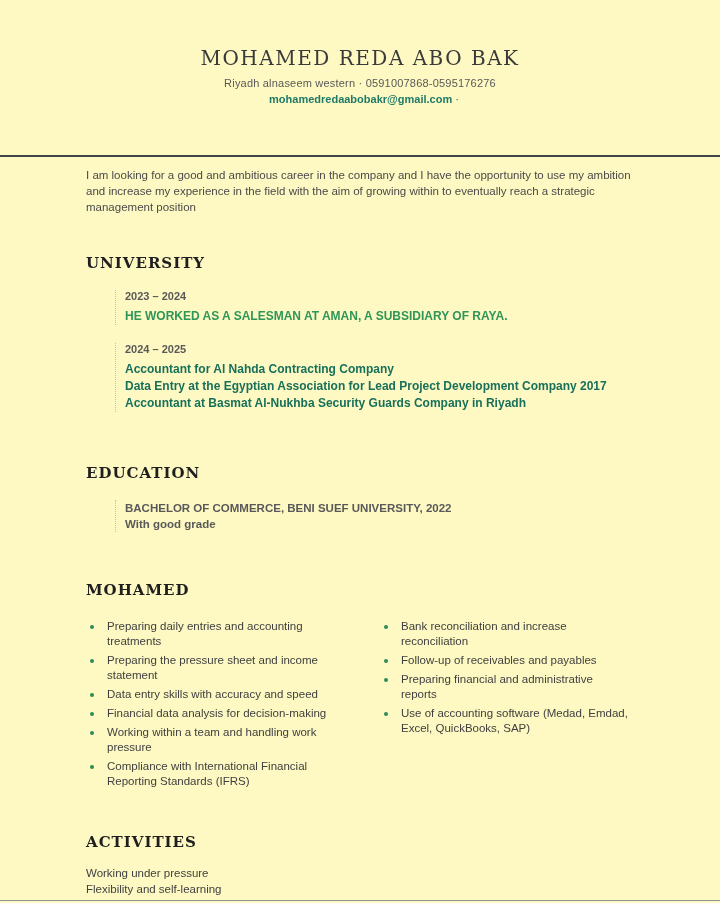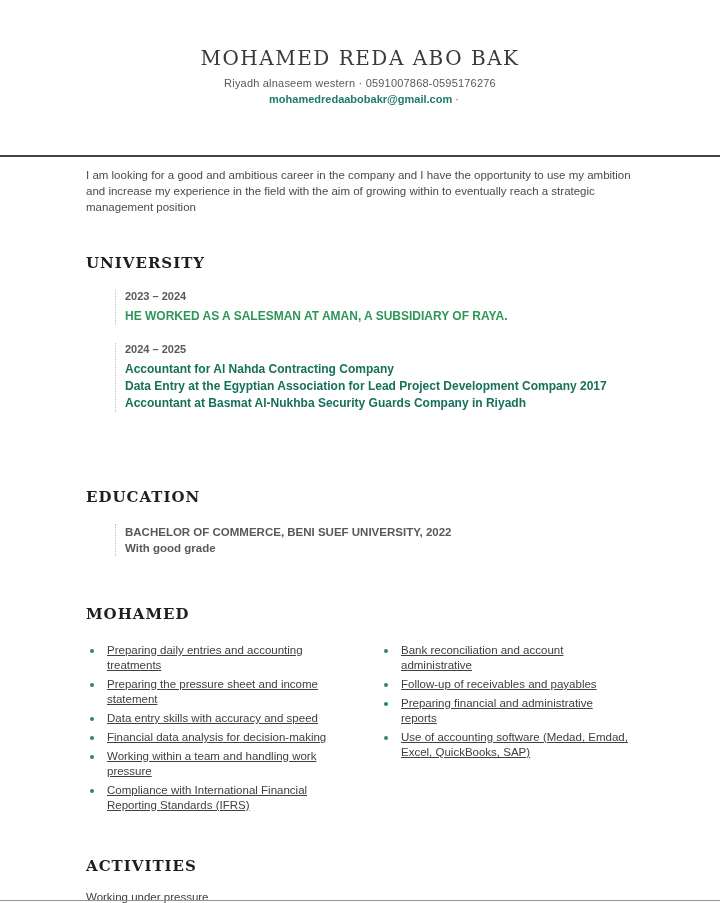--- a/index.html
+++ b/index.html
@@ -1,20 +1,20 @@
 <!DOCTYPE html>
 <html><head>
 <meta charset="utf-8">
 <style>
   * { margin:0; padding:0; box-sizing:border-box; }
   html,body { background:#e9e9e9; }
   .sheet {
     position:relative;
     width:720px; height:903px;
-    background:#ffffff;
+    background:#fef9c3;
     font-family:"Liberation Sans", sans-serif;
     color:#404040;
     overflow:hidden;
     margin:0 auto;
   }
   .content { padding:46px 86px 0 86px; }
 
   
   .hdr { text-align:center; }
   .name {
@@ -41,37 +41,37 @@
     font-size:11.5px; line-height:16px; color:#4a4a4a;
     max-width:545px;
   }
 
   h2.section {
     font-family:"DejaVu Serif", serif;
     font-size:15px; font-weight:bold;
     letter-spacing:1px; color:#1f1f1f;
   }
   .sec-exp { margin-top:39px; }
-  .sec-edu { margin-top:76px; }
+  .sec-edu { margin-top:52px; }
   .sec-skl { margin-top:49px; }
   .sec-act { margin-top:40px; }
 
   .indent-block {
     margin-left:29px; margin-top:18px;
     border-left:1px dotted #bfbfbf;
     padding-left:9px;
     max-width:505px;
   }
   .date { font-size:11px; font-weight:bold; color:#595959; margin-bottom:6px; }
   .exp-line1 { font-size:12px; font-weight:bold; color:#2e9658; line-height:17px; }
   .exp-line2 { font-size:12px; font-weight:bold; color:#17705a; line-height:17px; }
 
   .edu-line { font-size:11.5px; font-weight:bold; color:#595959; line-height:16px; }
 
-  .skills-cols { display:flex; margin-top:20px;text-decoration:underline; }
+  .skills-cols { display:flex; margin-top:20px; }
   .skl-col-left  { width:262px; }
   .skl-col-right { width:250px; margin-left:32px; }
   .skill { display:flex; margin-bottom:4px; }
   .dot { flex:none; width:4px; height:4px; border-radius:50%; background:#2e8b57; margin:6px 13px 0 4px; }
   .skill-text { font-size:11.5px; line-height:15px; color:#404040; }
 
   .act-list { margin-top:14px; }
   .act-line { font-size:11.5px; line-height:16px; color:#404040; }
 </style>
 </head>
@@ -138,21 +138,21 @@
             <span class="skill-text">Working within a team and handling work pressure</span>
           </div>
         <div class="skill">
             <span class="dot"></span>
             <span class="skill-text">Compliance with International Financial Reporting Standards (IFRS)</span>
           </div>
       </div>
       <div class="skl-col-right">
         <div class="skill">
             <span class="dot"></span>
-            <span class="skill-text">Bank reconciliation and account administrative</span>
+            <span class="skill-text">Bank reconciliation and increase reconciliation</span>
           </div>
         <div class="skill">
             <span class="dot"></span>
             <span class="skill-text">Follow-up of receivables and payables</span>
           </div>
         <div class="skill">
             <span class="dot"></span>
             <span class="skill-text">Preparing financial and administrative reports</span>
           </div>
         <div class="skill">

